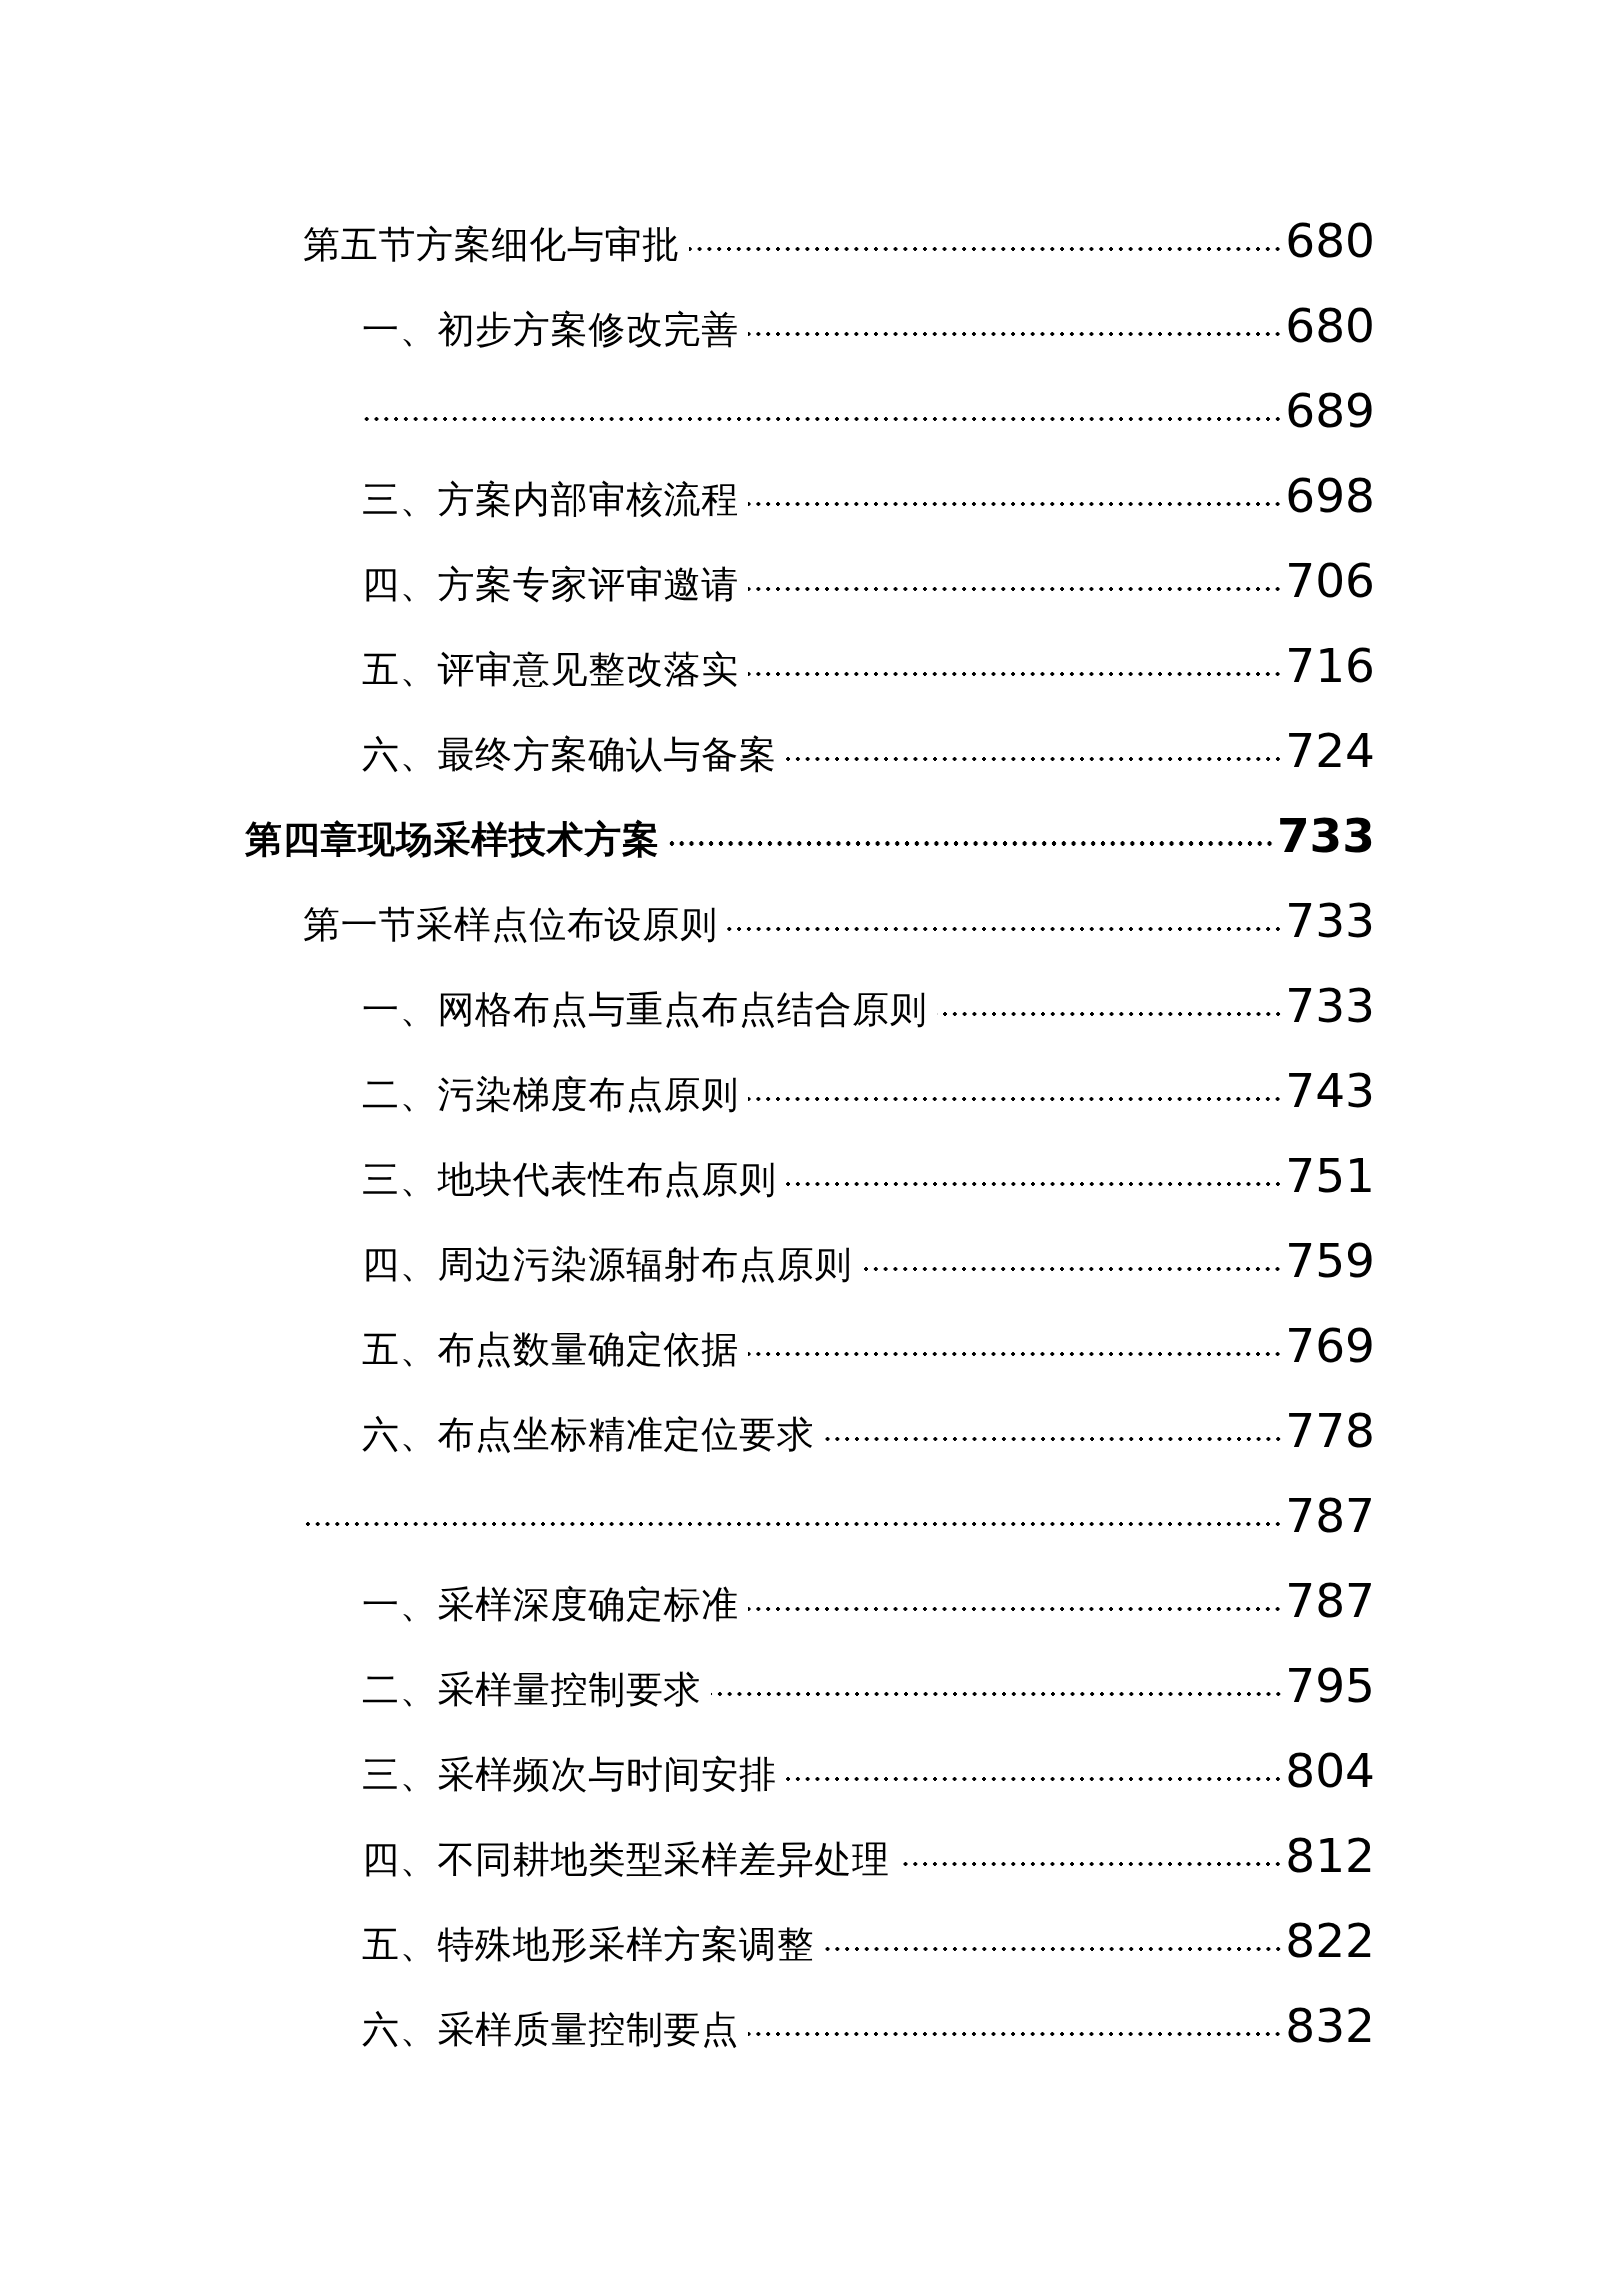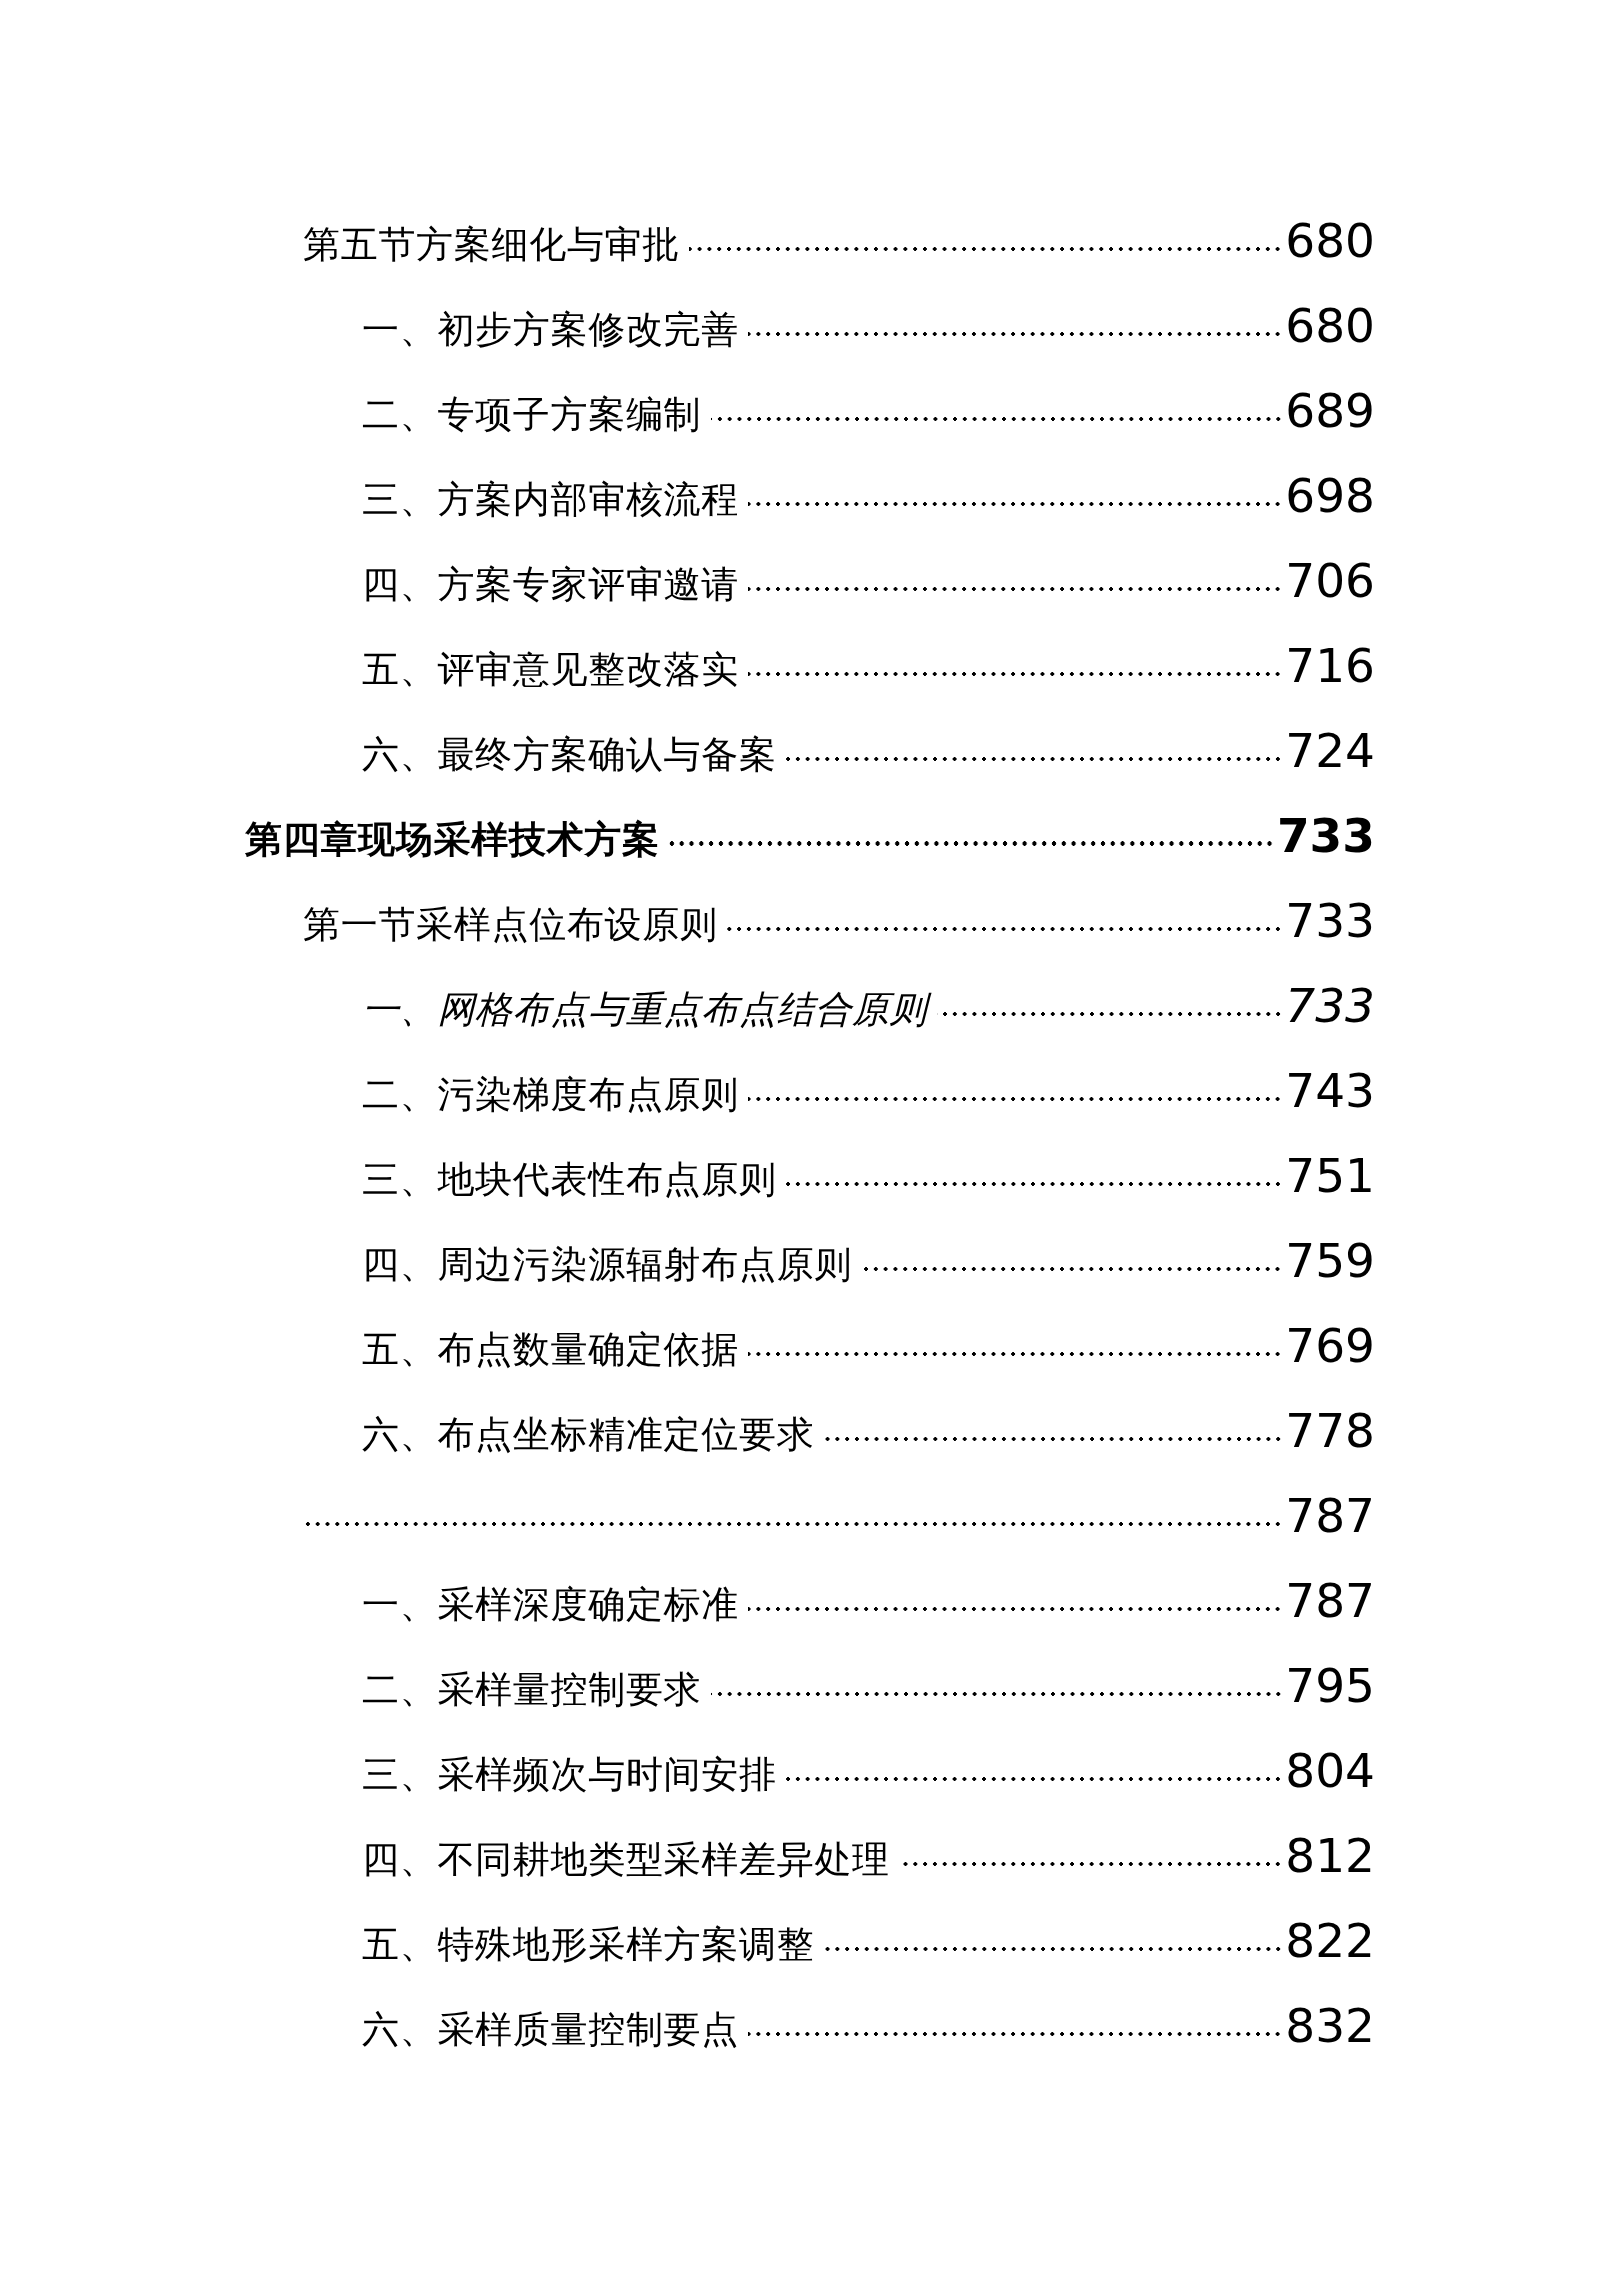--- a/index.html
+++ b/index.html
@@ -96,21 +96,20 @@
       <span class="toc-page">680</span>
     </a>
 
     <a class="toc-row level-item" style="top:85px;">
       <span class="toc-title">一、初步方案修改完善</span>
       <span class="toc-leader"></span>
       <span class="toc-page">680</span>
     </a>
 
     <a class="toc-row level-item" style="top:170px;">
-      <span class="toc-title">二、专项子方案编制</span>
       <span class="toc-leader"></span>
       <span class="toc-page">689</span>
     </a>
 
     <a class="toc-row level-item" style="top:255px;">
       <span class="toc-title">三、方案内部审核流程</span>
       <span class="toc-leader"></span>
       <span class="toc-page">698</span>
     </a>
 
@@ -137,21 +136,21 @@
       <span class="toc-leader"></span>
       <span class="toc-page">733</span>
     </a>
 
     <a class="toc-row level-section" style="top:680px;">
       <span class="toc-title">第一节采样点位布设原则</span>
       <span class="toc-leader"></span>
       <span class="toc-page">733</span>
     </a>
 
-    <a class="toc-row level-item" style="top:765px;font-style:italic;">
+    <a class="toc-row level-item" style="top:765px;">
       <span class="toc-title">一、网格布点与重点布点结合原则</span>
       <span class="toc-leader"></span>
       <span class="toc-page">733</span>
     </a>
 
     <a class="toc-row level-item" style="top:850px;">
       <span class="toc-title">二、污染梯度布点原则</span>
       <span class="toc-leader"></span>
       <span class="toc-page">743</span>
     </a>

